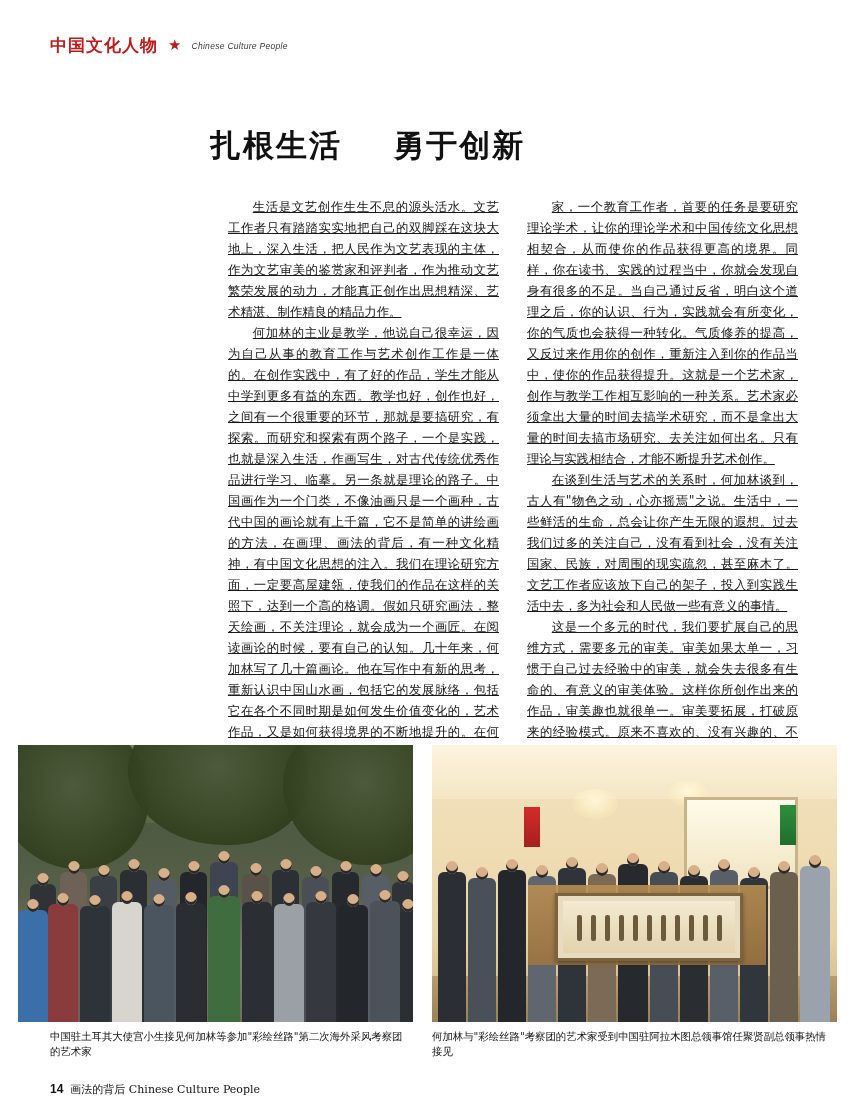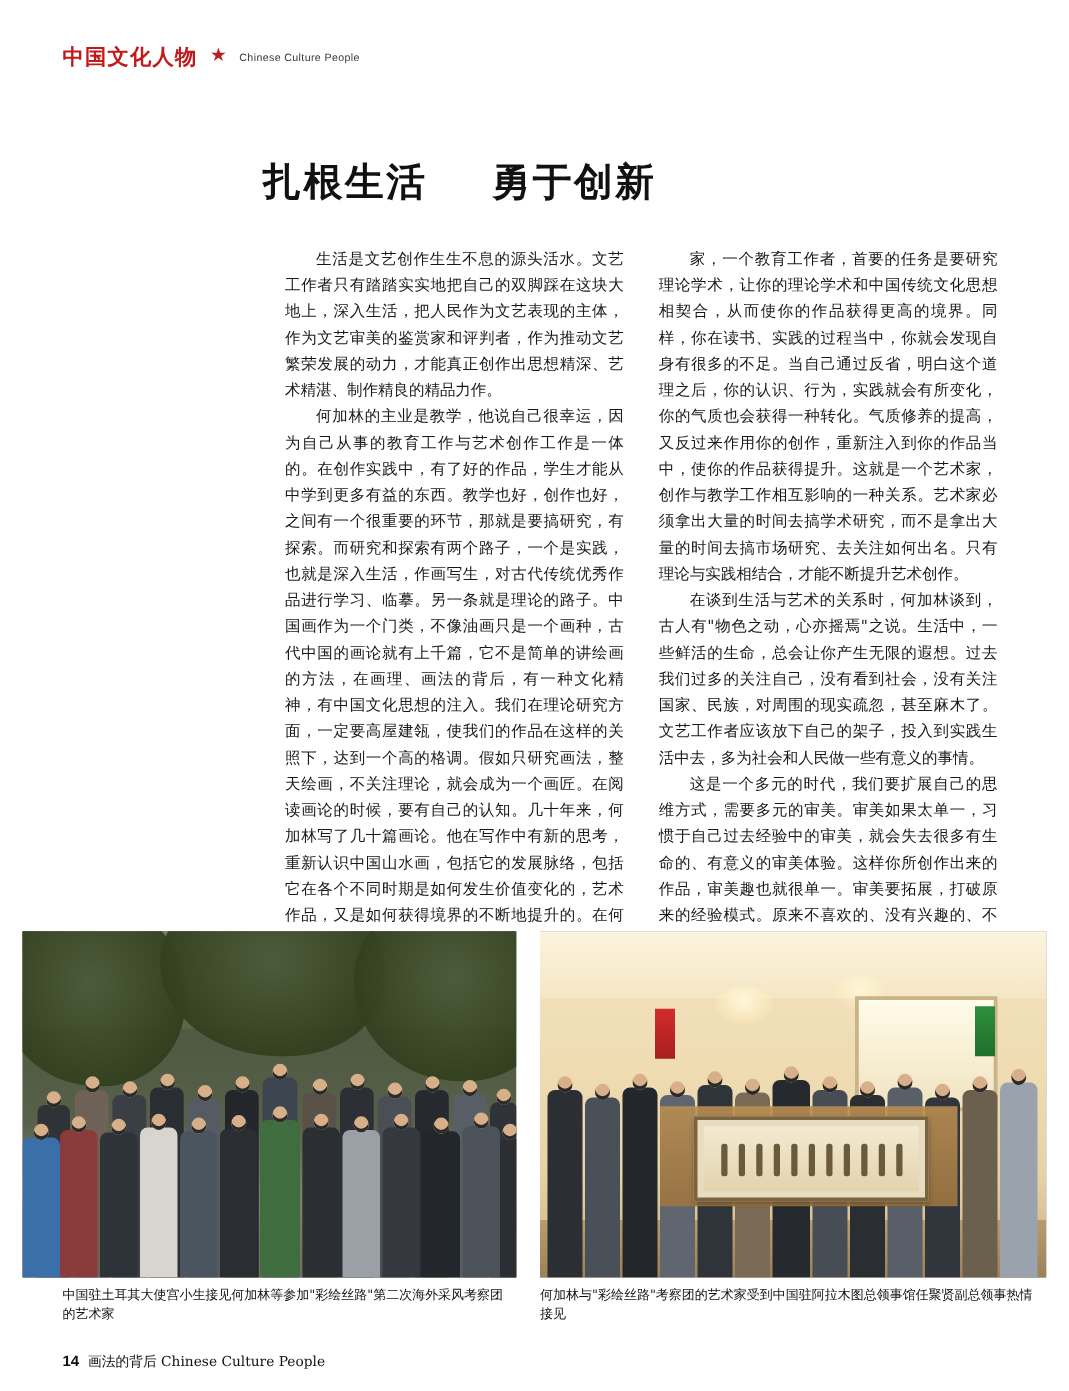--- a/index.html
+++ b/index.html
@@ -44,20 +44,21 @@
     font-size: 15px;
     line-height: 1;
     margin: 0 2px;
   }
   .masthead-en {
     font-family: "Liberation Sans", sans-serif;
     font-size: 8.5px;
     color: #3a3a3a;
     letter-spacing: 0.3px;
     white-space: nowrap;
+    font-style: italic;
   }
 
   
   .article-title {
     position: absolute;
     left: 210px;
     top: 104px;
     font-family: "DejaVu Serif", serif;
     font-size: 31px;
     font-weight: bold;
@@ -70,20 +71,21 @@
   .columns {
     position: absolute;
     left: 228px;
     top: 196px;
     width: 570px;
     display: flex;
     gap: 28px;
   }
   .col {
     width: 271px;
+    text-decoration: underline;
   }
   .col p {
     margin: 0;
     font-family: "DejaVu Serif", serif;
     font-size: 12.4px;
     line-height: 21.0px;
     text-align: justify;
     text-justify: inter-ideograph;
     text-indent: 2em;
     color: #181818;

